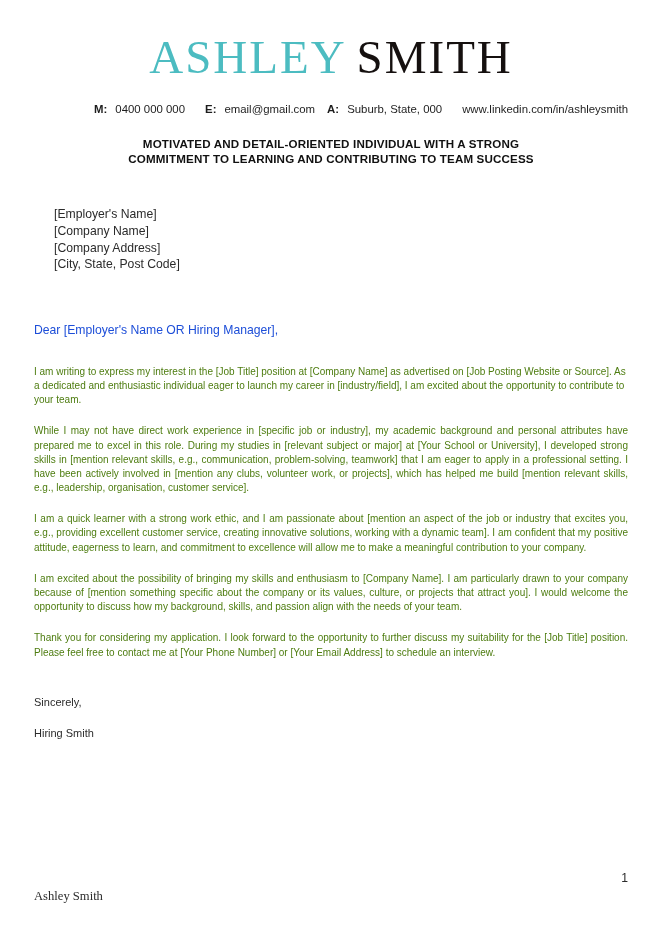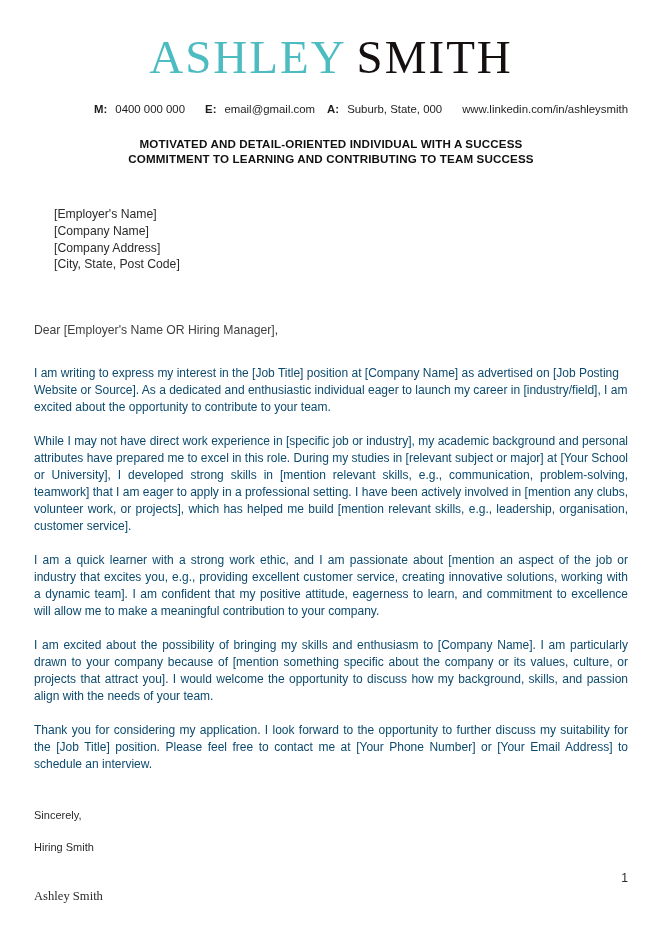--- a/index.html
+++ b/index.html
@@ -78,33 +78,33 @@
     margin-left: 20px;
   }
   .address-block div {
     white-space: nowrap;
   }
 
   
   .salutation {
     margin-top: 50px;
     font-size: 12.2px;
-    color: #404040;
+    color: #1d4ed8;
   }
 
   
   .body-copy {
     margin-top: 28px;
   }
   .body-copy p {
     margin: 0 0 17px 0;
-    font-size: 12px;
+    font-size: 10px;
     line-height: 1.42;
     text-align: justify;
-    color: #0c4a6e;
+    color: #4d7c0f;
   }
   .body-copy p.first {
     text-align: left;
   }
   .body-copy p:last-child {
     margin-bottom: 8px;
   }
 
   
   .sign-off {
@@ -143,21 +143,21 @@
 
     <div class="name-block">
       <span class="name-first">ASHLEY</span><span class="name-last">SMITH</span>
     </div>
 
     <div class="contact-row">
       <span class="contact-seg"><span class="lbl">M:</span><span class="sp-md"></span><span>0400 000 000</span></span><span class="sp-lg"></span><span class="contact-seg"><span class="lbl">E:</span><span class="sp-md"></span><span>email@gmail.com</span></span><span class="sp-sm"></span><span class="contact-seg"><span class="lbl">A:</span><span class="sp-md"></span><span>Suburb, State, 000</span></span><span class="sp-lg"></span><span class="contact-seg">www.linkedin.com/in/ashleysmith</span>
     </div>
 
     <div class="tagline">
-      <div>MOTIVATED AND DETAIL-ORIENTED INDIVIDUAL WITH A SUCCESS</div>
+      <div>MOTIVATED AND DETAIL-ORIENTED INDIVIDUAL WITH A STRONG</div>
       <div>COMMITMENT TO LEARNING AND CONTRIBUTING TO TEAM SUCCESS</div>
     </div>
 
     <div class="address-block">
       <div>[Employer's Name]</div>
       <div>[Company Name]</div>
       <div>[Company Address]</div>
       <div>[City, State, Post Code]</div>
     </div>
 

